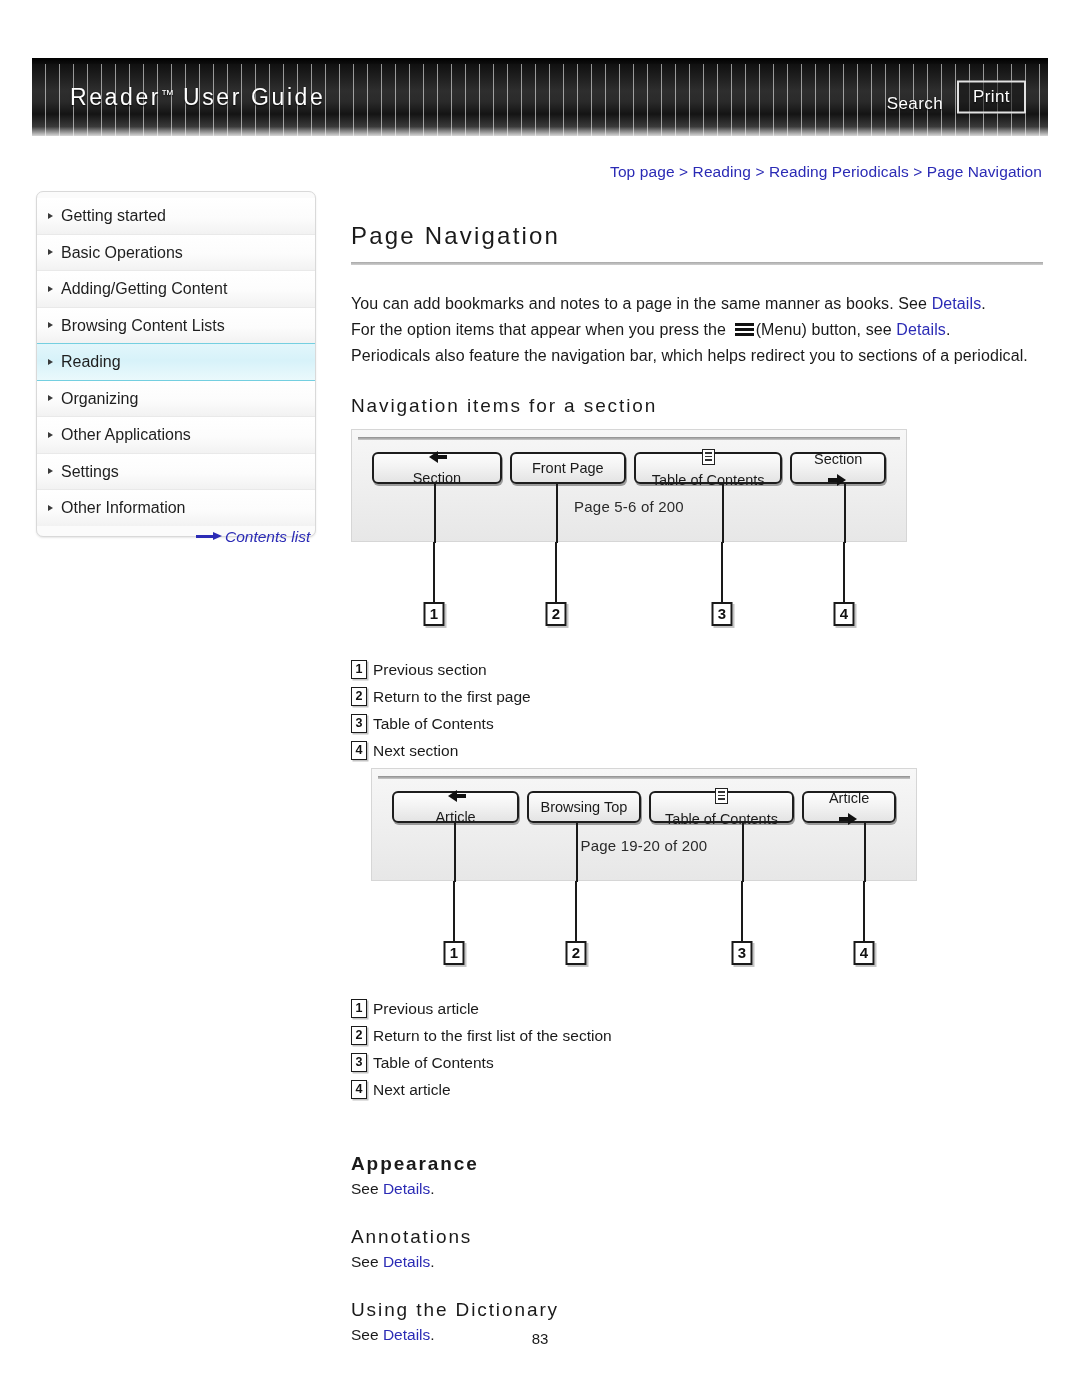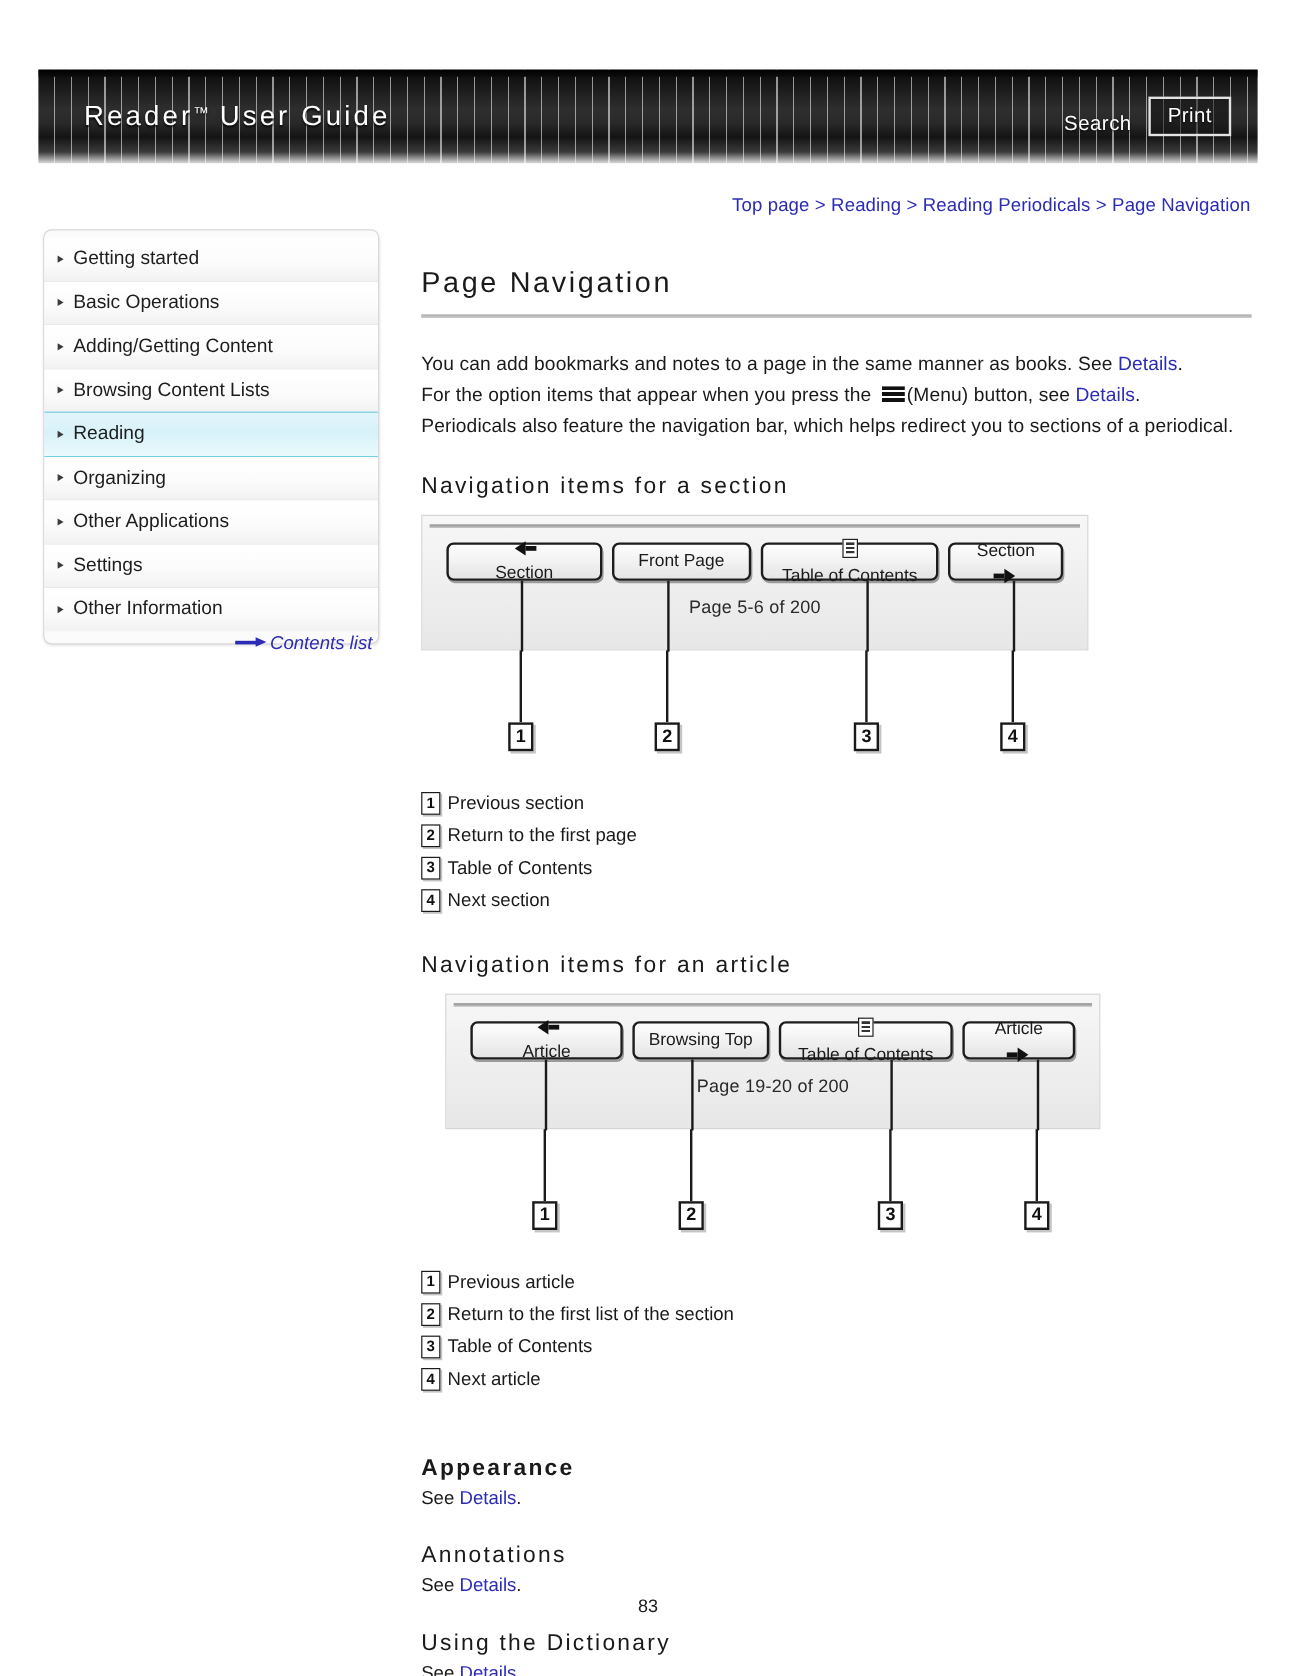--- a/index.html
+++ b/index.html
@@ -516,21 +516,20 @@
       <div class="legend-row">
         <span class="legend-num">3</span>
         <span>Table of Contents</span>
       </div>
       <div class="legend-row">
         <span class="legend-num">4</span>
         <span>Next section</span>
       </div>
     </div>
 
-  <div class="sub-head" style="margin-top:34px;">Navigation items for an article</div>
   <div class="diagram" id="diagram-article" style="width: 546px; margin-left: 20px;">
       <div class="navbar-box">
         <div class="btn-row" style="padding-left: 20px;">
           <div class="dev-btn" style="width: 148px;">
             <span class="arrow-left"></span>
             <span>Article</span>
           </div>
           <div class="dev-btn" style="width: 132px;">
             <span>Browsing Top</span>
           </div>

